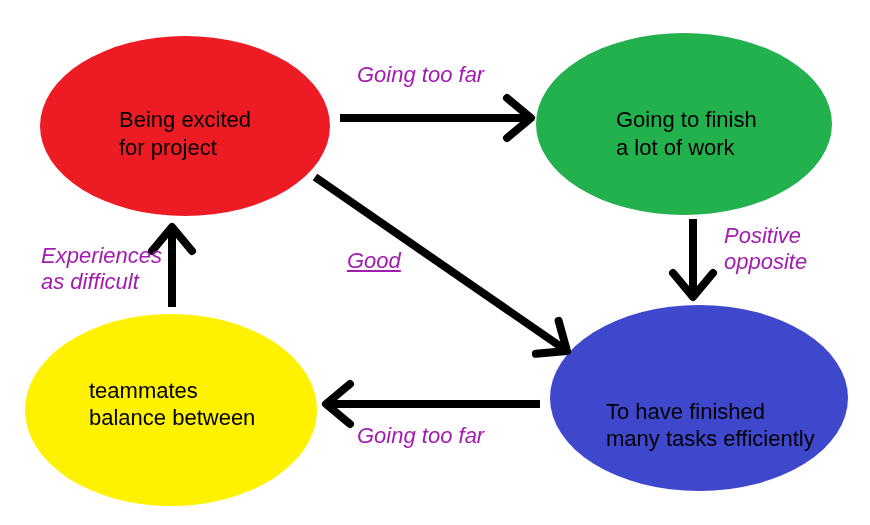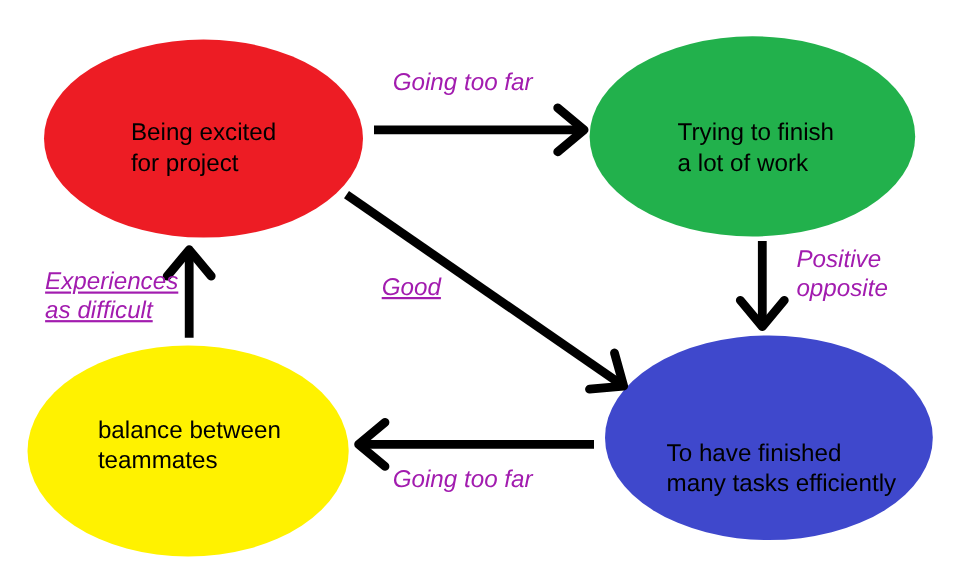--- a/index.html
+++ b/index.html
@@ -41,21 +41,21 @@
     font-size: 22px;
     line-height: 27px;
     color: #a21caf;
     white-space: nowrap;
   }
   .edge-label span { display: block; }
   #elabel-top      { left: 357px; top: 61px;  }
   #elabel-positive { left: 724px; top: 223px; line-height: 26px; }
   #elabel-good     { left: 347px; top: 246px; line-height: 29px; text-decoration: underline; }
   #elabel-bottom   { left: 357px; top: 422px; }
-  #elabel-exp      { left: 41px;  top: 243px; line-height: 26px; text-decoration: underline; }
+  #elabel-exp      { left: 41px;  top: 243px; line-height: 26px; }
 
   svg.arrows {
     position: absolute;
     left: 0; top: 0;
     width: 870px; height: 525px;
     pointer-events: none;
   }
 </style>
 </head>
 <body>
@@ -78,26 +78,26 @@
     <line x1="315" y1="177" x2="567" y2="351" stroke="currentColor" stroke-width="8" marker-end="url(#vhead)"></line>
     <line x1="540" y1="404" x2="326" y2="404" stroke="currentColor" stroke-width="8" marker-end="url(#vhead)"></line>
     <line x1="172" y1="307" x2="172" y2="227" stroke="currentColor" stroke-width="8" marker-end="url(#vhead)"></line>
   </svg>
 
   <div class="node-label" id="label-excited">
     <span>Being excited</span>
     <span>for project</span>
   </div>
   <div class="node-label" id="label-trying">
-    <span>Trying to finish</span>
+    <span>Going to finish</span>
     <span>a lot of work</span>
   </div>
   <div class="node-label" id="label-breakdown">
+    <span>teammates</span>
     <span>balance between</span>
-    <span>teammates</span>
   </div>
   <div class="node-label" id="label-finished">
     <span>To have finished</span>
     <span>many tasks efficiently</span>
   </div>
 
   <div class="edge-label" id="elabel-top">Going too far</div>
   <div class="edge-label" id="elabel-positive">
     <span>Positive</span>
     <span>opposite</span>

